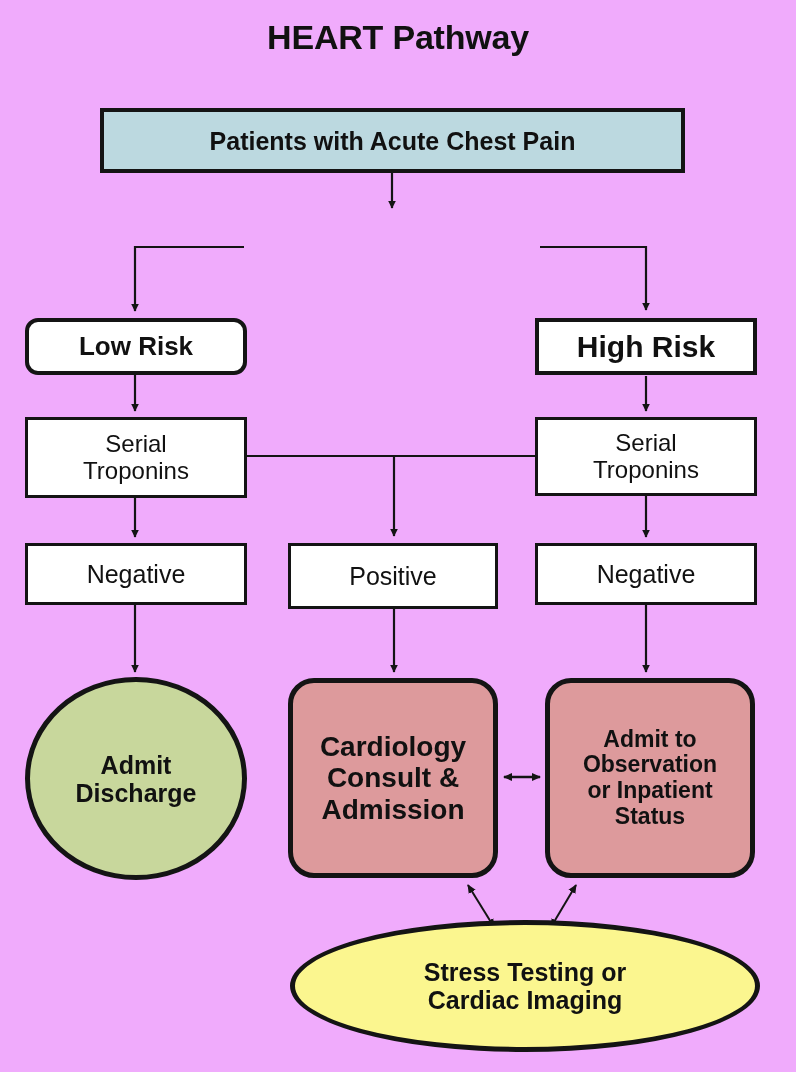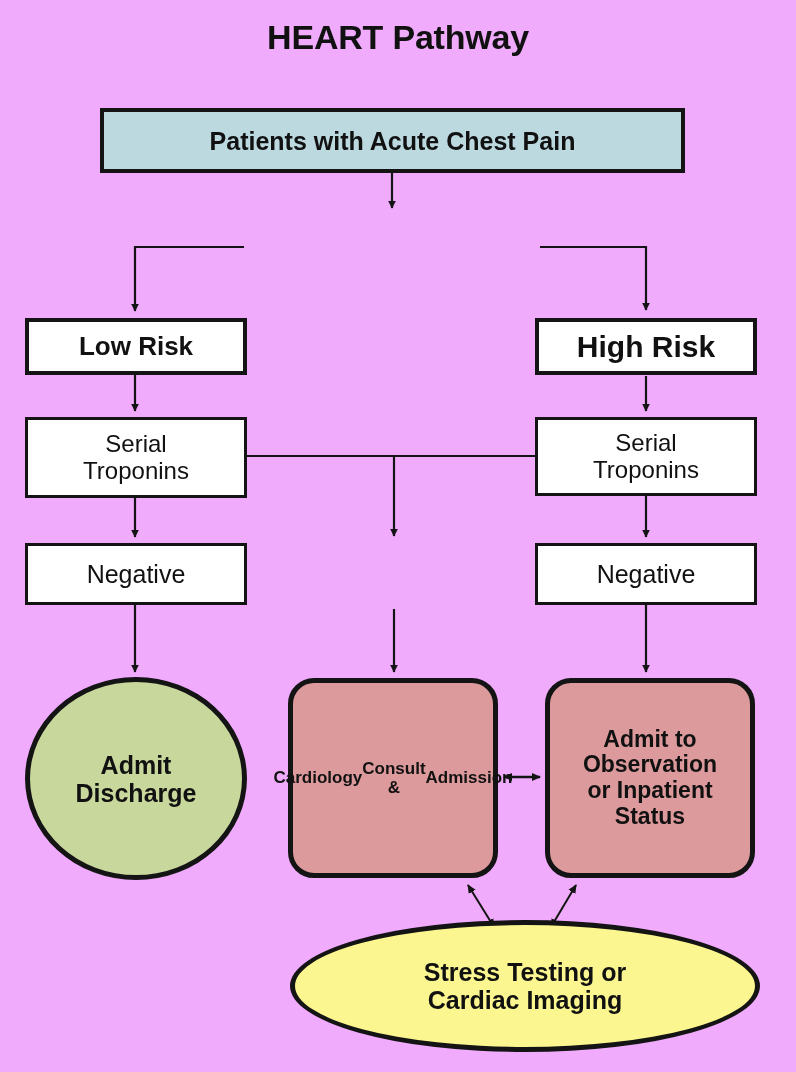--- a/index.html
+++ b/index.html
@@ -115,21 +115,21 @@
       <path d="M468,885 L494,927" marker-end="url(#arrowSm)" marker-start="url(#arrowSmStart)"></path>
       <path d="M576,885 L551,927" marker-end="url(#arrowSm)" marker-start="url(#arrowSmStart)"></path>
     </g>
   </svg>
 
   <div class="node rect" style="left:100px; top:88px; width:585px; height:65px; font-size:25px; background:#bcd9e0;margin-top:20px;">
     <span>Patients with Acute Chest Pain</span>
   </div>
 
 
-  <div class="node rect" style="left:25px; top:318px; width:222px; height:57px; font-size:26px;">
+  <div class="node rect" style="left:25px; top:318px; width:222px; height:57px; font-size:26px;border-radius:13px;">
     <span>Low Risk</span>
   </div>
 
   <div class="node rect" style="left:535px; top:318px; width:222px; height:57px; font-size:30px;">
     <span>High Risk</span>
   </div>
 
   <div class="node rect thin label-lines" style="left:25px; top:417px; width:222px; height:81px; font-size:24px; flex-direction:column;">
     <span>Serial</span>
     <span>Troponins</span>
@@ -137,31 +137,34 @@
 
   <div class="node rect thin label-lines" style="left:535px; top:417px; width:222px; height:79px; font-size:24px; flex-direction:column;">
     <span>Serial</span>
     <span>Troponins</span>
   </div>
 
   <div class="node rect thin" style="left:25px; top:543px; width:222px; height:62px; font-size:25px;">
     <span>Negative</span>
   </div>
 
+  <div class="node rect thin" style="left:288px; top:543px; width:210px; height:66px; font-size:25px;">
+    <span>Positive</span>
+  </div>
 
   <div class="node rect thin" style="left:535px; top:543px; width:222px; height:62px; font-size:25px;">
     <span>Negative</span>
   </div>
 
   <div class="node ellipse label-lines" style="left:25px; top:677px; width:222px; height:203px; font-size:25px; flex-direction:column; background:#c8d79c;">
     <span>Admit</span>
     <span>Discharge</span>
   </div>
 
-  <div class="node rounded label-lines" style="left:288px; top:678px; width:210px; height:200px; font-size:17px; flex-direction:row; background:#dd9a9c;">
+  <div class="node rounded label-lines" style="left:288px; top:678px; width:210px; height:200px; font-size:28px; flex-direction:column; background:#dd9a9c;">
     <span>Cardiology</span>
     <span>Consult &amp;</span>
     <span>Admission</span>
   </div>
 
   <div class="node rounded label-lines" style="left:545px; top:678px; width:210px; height:200px; font-size:23px; flex-direction:column; background:#dd9a9c;">
     <span>Admit to</span>
     <span>Observation</span>
     <span>or Inpatient</span>
     <span>Status</span>

